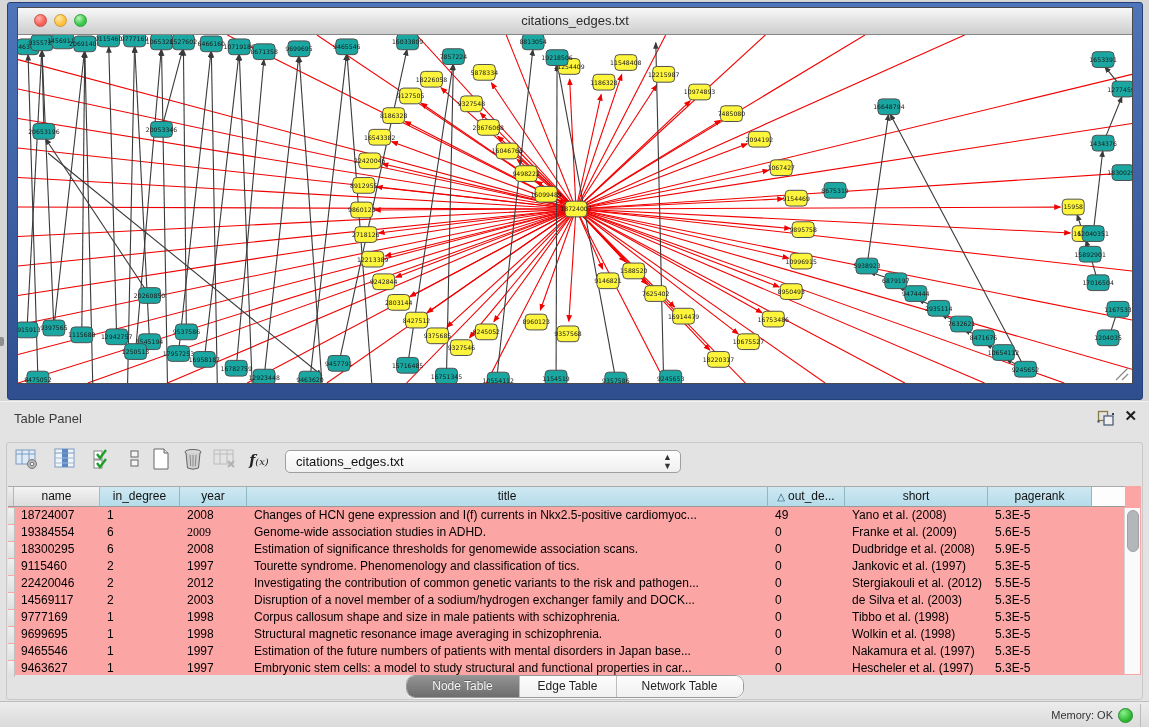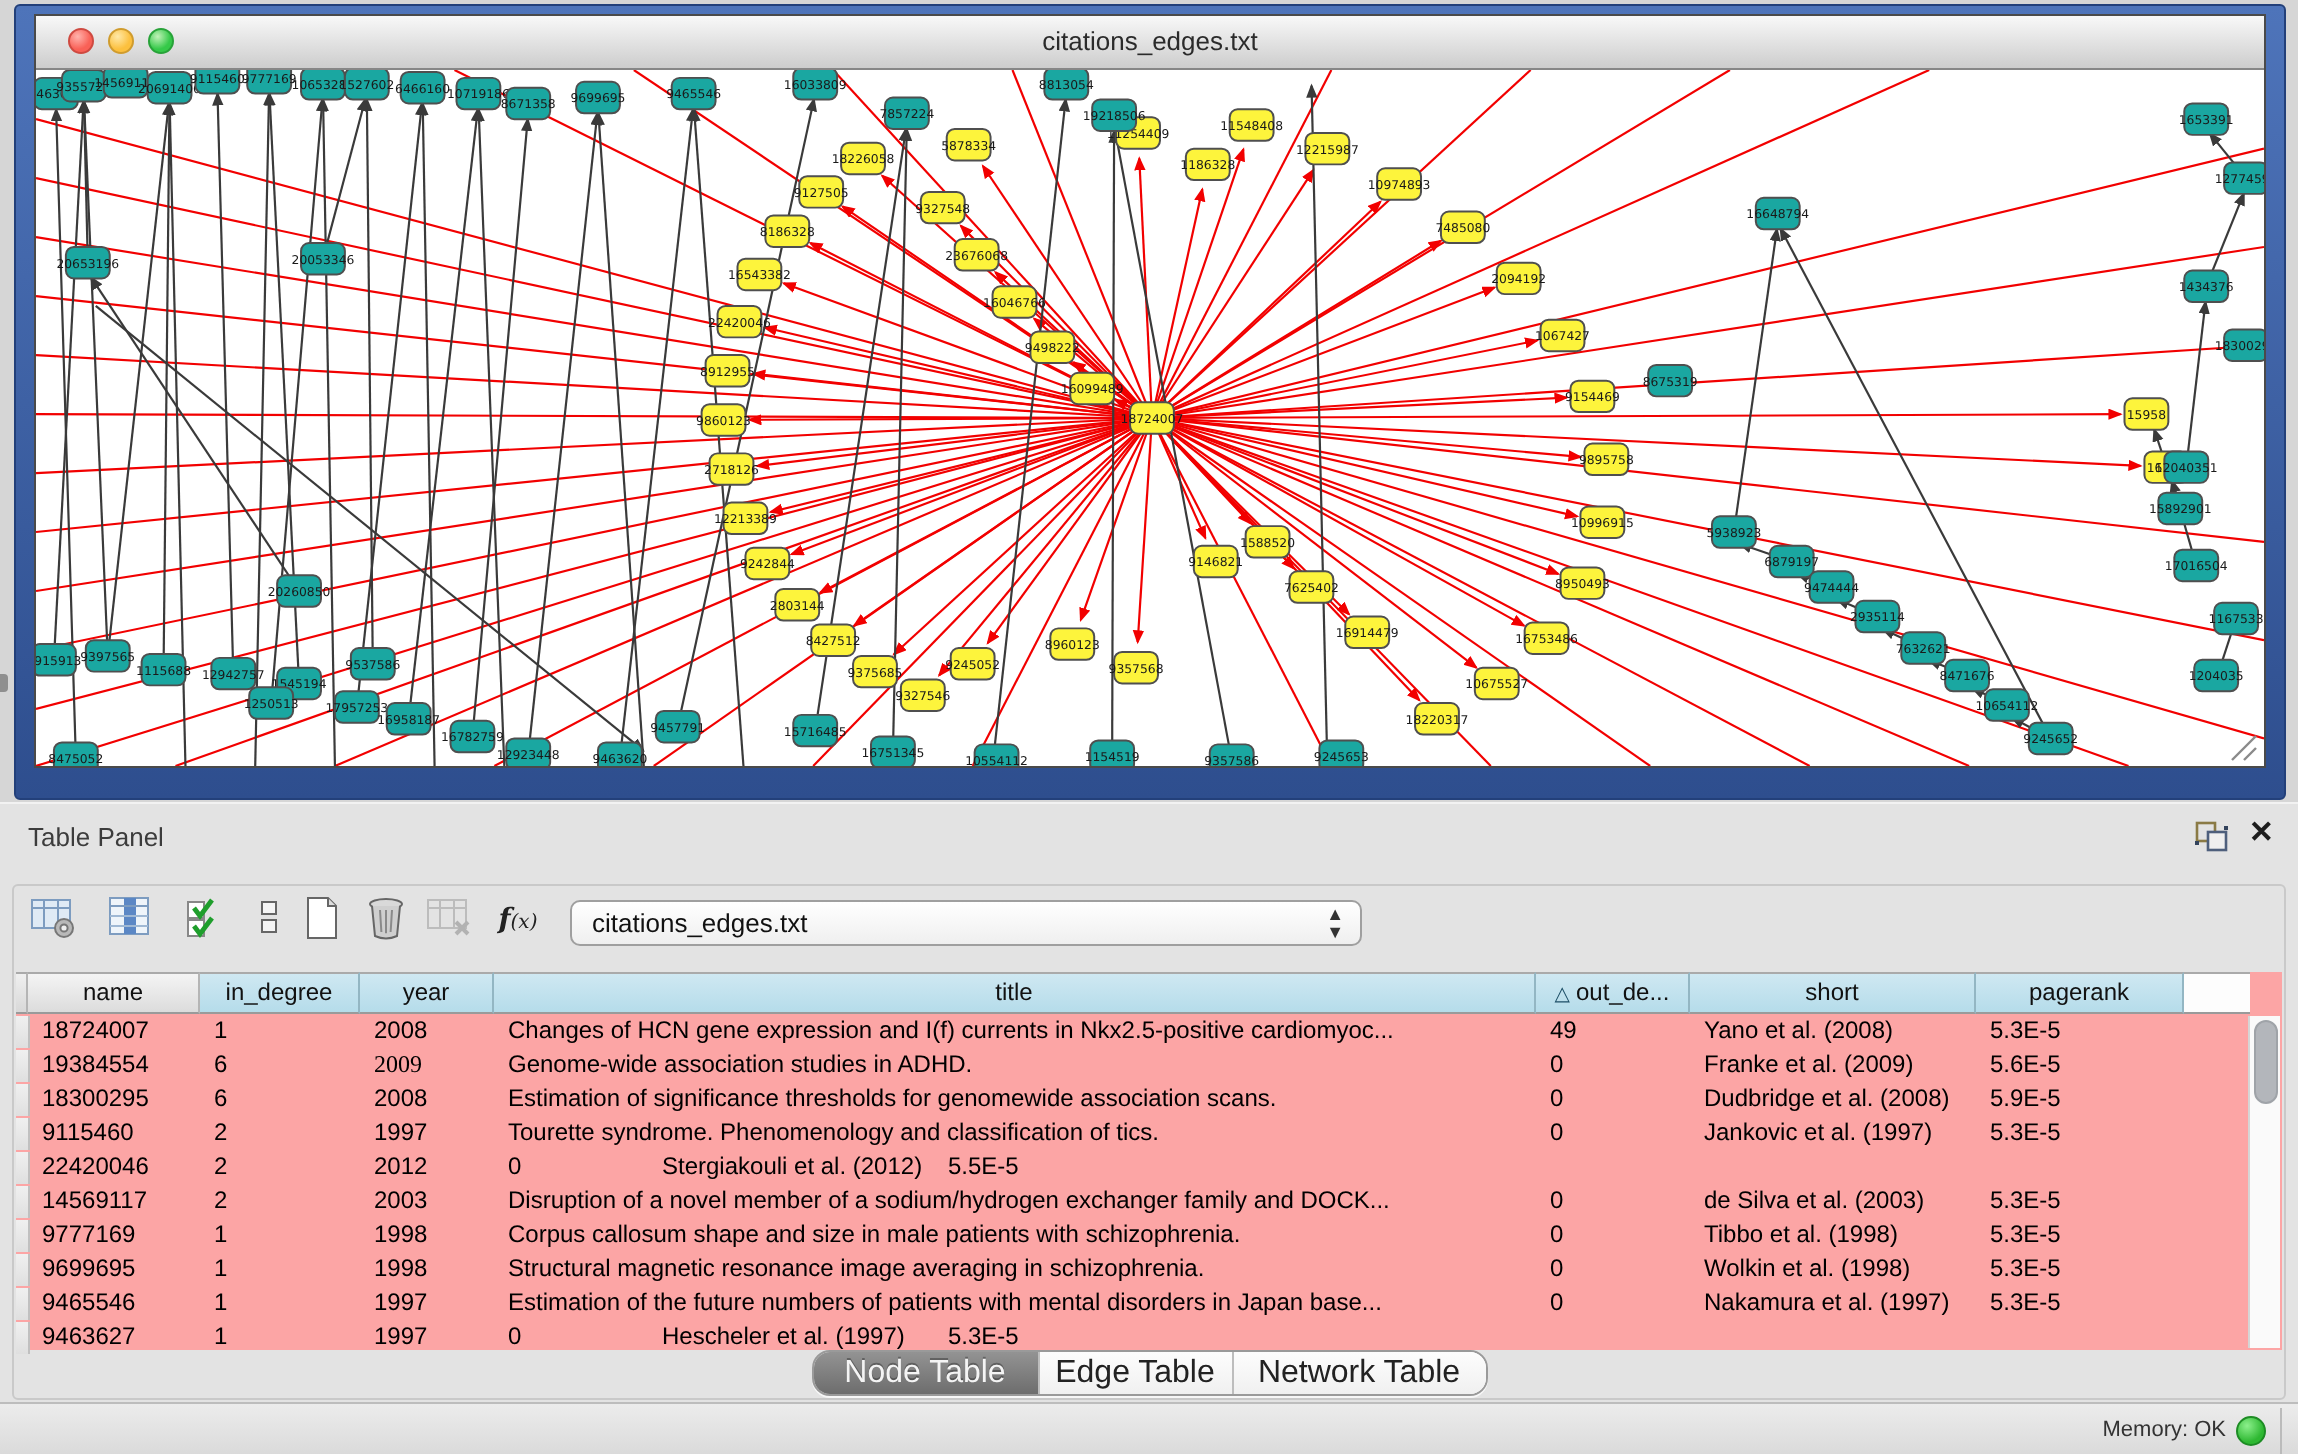--- a/index.html
+++ b/index.html
@@ -40,21 +40,21 @@
   .sort-tri{color:#1c4e66;font-size:10px;margin-right:3px;}
   .tbl-body{position:absolute;left:0;top:21px;width:1117px;}
   .trow{display:flex;height:16px;padding-top:1px;}
   .tcell{box-sizing:border-box;font-size:12px;color:#000;white-space:nowrap;overflow:hidden;padding-left:6px;line-height:15px;}
   .rowstrip{width:6px;background:linear-gradient(#f0f0f0,#dfdfdf);border-right:1px solid #c0c0c0;}
   .vscroll{position:absolute;right:1px;top:22px;width:15px;height:166px;background:#fafafa;border-left:1px solid #d5d5d5;}
   .vthumb{position:absolute;left:2px;top:2px;width:10px;height:40px;border-radius:6px;background:#b3b6bb;border:1px solid #9fa3a8;}
   
   .tabs{position:absolute;left:50%;transform:translateX(-50%);top:273px;height:21px;display:flex;
     border:1px solid #9a9a9a;border-radius:9px;overflow:hidden;background:#fbfbfb;box-shadow:0 1px 0 rgba(255,255,255,.7);}
-  .tab{font-size:16px;color:#222;line-height:21px;text-align:center;border-right:1px solid #bdbdbd;background:linear-gradient(#fdfdfd,#f0f0f0);}
+  .tab{font-size:12px;color:#222;line-height:21px;text-align:center;border-right:1px solid #bdbdbd;background:linear-gradient(#fdfdfd,#f0f0f0);}
   .tab:last-child{border-right:none;}
   .tab.active{background:linear-gradient(#939393,#6d6d6d);color:#f4f4f4;text-shadow:0 -1px 0 rgba(0,0,0,.3);}
   
   .statusbar{position:absolute;left:0;top:299px;width:1149px;height:27px;border-top:1px solid #bdbdbd;background:linear-gradient(#ececec,#d9d9d9);}
   .mem-label{position:absolute;right:36px;top:7px;font-size:11px;color:#333;}
   .mem-dot{position:absolute;right:16px;top:6px;width:13px;height:13px;border-radius:50%;
     background:radial-gradient(circle at 35% 30%,#8cf08c,#2eb832 65%);border:1px solid #1d8c24;}
   .status-div{position:absolute;right:8px;top:2px;width:1px;height:23px;background:#bbb;}
   .edge-artifact{position:absolute;left:0;top:337px;width:4px;height:9px;background:#8f8f8f;border-radius:0 2px 2px 0;}
   .fx-label{font-size:14px;color:#222;font-family:"DejaVu Serif",serif;font-style:italic;font-weight:bold;}
@@ -765,20 +765,21 @@
           <div class="tcell" style="width: 521px;">Tourette syndrome. Phenomenology and classification of tics.</div>
           <div class="tcell" style="width: 77px;">0</div>
           <div class="tcell" style="width: 143px;">Jankovic et al. (1997)</div>
           <div class="tcell" style="width: 104px;">5.3E-5</div>
         </div>
         <div class="trow">
           <div class="rowstrip"></div>
           <div class="tcell" style="width: 86px;">22420046</div>
           <div class="tcell" style="width: 80px;">2</div>
           <div class="tcell" style="width: 67px;">2012</div>
+          <div class="tcell" style="width: 521px;">Investigating the contribution of common genetic variants to the risk and pathogen...</div>
           <div class="tcell" style="width: 77px;">0</div>
           <div class="tcell" style="width: 143px;">Stergiakouli et al. (2012)</div>
           <div class="tcell" style="width: 104px;">5.5E-5</div>
         </div>
         <div class="trow">
           <div class="rowstrip"></div>
           <div class="tcell" style="width: 86px;">14569117</div>
           <div class="tcell" style="width: 80px;">2</div>
           <div class="tcell" style="width: 67px;">2003</div>
           <div class="tcell" style="width: 521px;">Disruption of a novel member of a sodium/hydrogen exchanger family and DOCK...</div>
@@ -814,20 +815,21 @@
           <div class="tcell" style="width: 521px;">Estimation of the future numbers of patients with mental disorders in Japan base...</div>
           <div class="tcell" style="width: 77px;">0</div>
           <div class="tcell" style="width: 143px;">Nakamura et al. (1997)</div>
           <div class="tcell" style="width: 104px;">5.3E-5</div>
         </div>
         <div class="trow">
           <div class="rowstrip"></div>
           <div class="tcell" style="width: 86px;">9463627</div>
           <div class="tcell" style="width: 80px;">1</div>
           <div class="tcell" style="width: 67px;">1997</div>
+          <div class="tcell" style="width: 521px;">Embryonic stem cells: a model to study structural and functional properties in car...</div>
           <div class="tcell" style="width: 77px;">0</div>
           <div class="tcell" style="width: 143px;">Hescheler et al. (1997)</div>
           <div class="tcell" style="width: 104px;">5.3E-5</div>
         </div>
       </div>
     <div class="vscroll">
       <div class="vthumb"></div>
     </div>
   </div>
 

